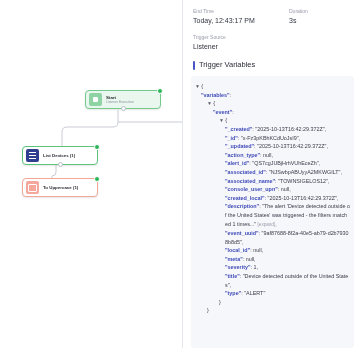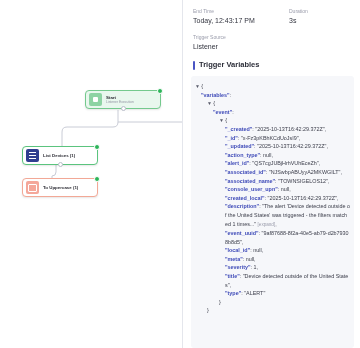--- a/index.html
+++ b/index.html
@@ -91,21 +91,21 @@
   .meta-label {
     font-size: 5px; line-height: 7px; color: #9a9cab; margin-bottom: 1px;
   }
   .meta-value { font-size: 7px; line-height: 9px; color: #32343f; }
 
   .section-head {
     display: flex; align-items: center; gap: 4px;
     padding: 0 10px; margin: 2px 0 6px 0;
   }
   .accent-bar { width: 2px; height: 9px; background: #4a55c4; border-radius: 1px; flex: 0 0 auto; }
-  .section-title { font-size: 7.5px; line-height: 10px; font-weight: bold; color: #2b2d38; }
+  .section-title { font-size: 7.5px; line-height: 10px; font-weight: normal; color: #2b2d38; }
 
   .json-box {
     margin: 0 6px 0 8px;
     background: #f6f7fa;
     border-radius: 3px;
     padding: 6px 4px 6px 4px;
     height: 272px;
     overflow: hidden;
   }
   .jline {

